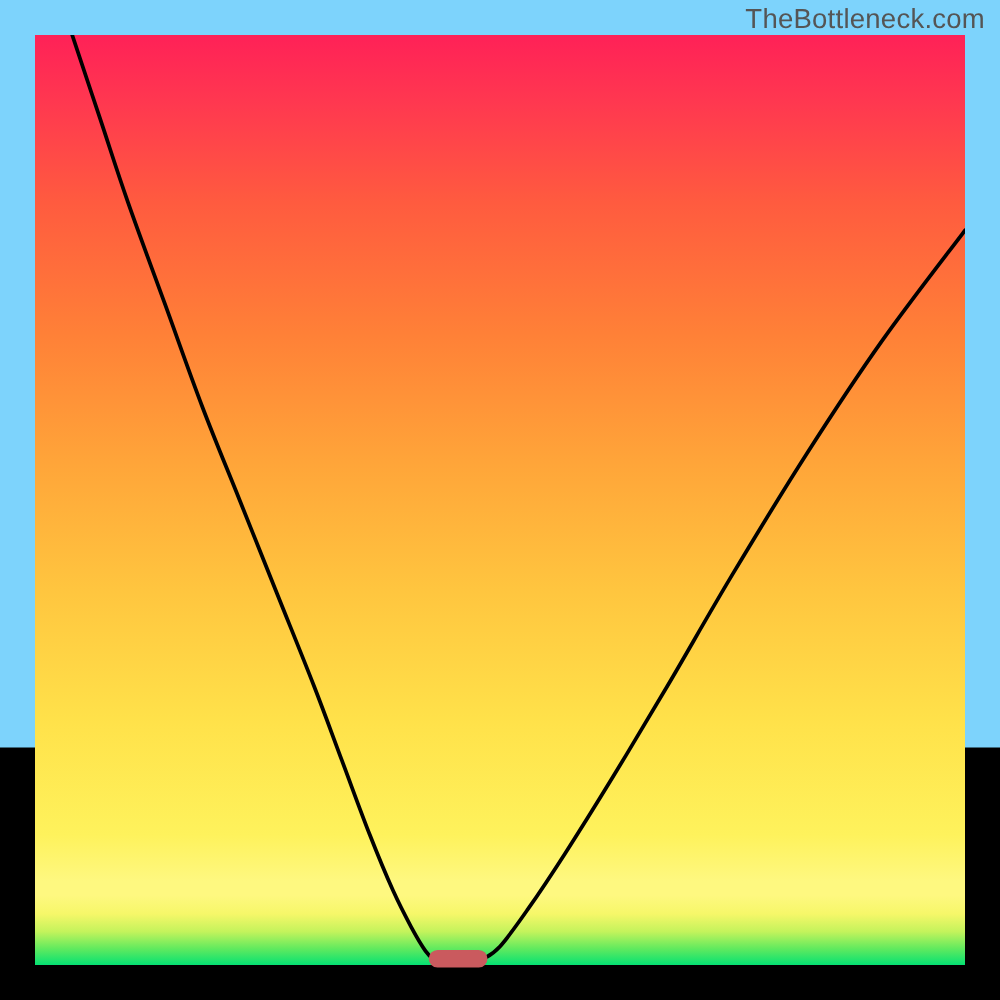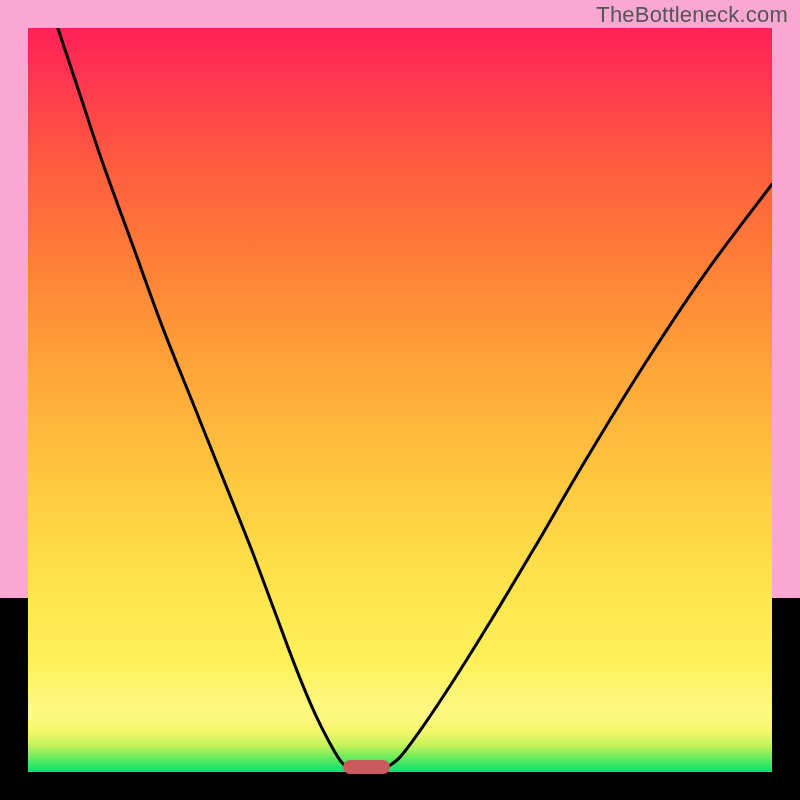--- a/index.html
+++ b/index.html
@@ -7,21 +7,21 @@
     padding: 0;
     width: 800px;
     height: 800px;
     overflow: hidden;
     background: #000;
     font-family: Arial, Helvetica, sans-serif;
   }
   .outer {
     width: 800px;
     height: 598px;
-    background: #f9a8d4;
+    background: #7dd3fc;
     position: relative;
   }
   .watermark {
     position: absolute;
     top: 2px;
     right: 12px;
     color: #555;
     font-size: 22px;
     font-weight: 400;
     letter-spacing: 0.2px;

